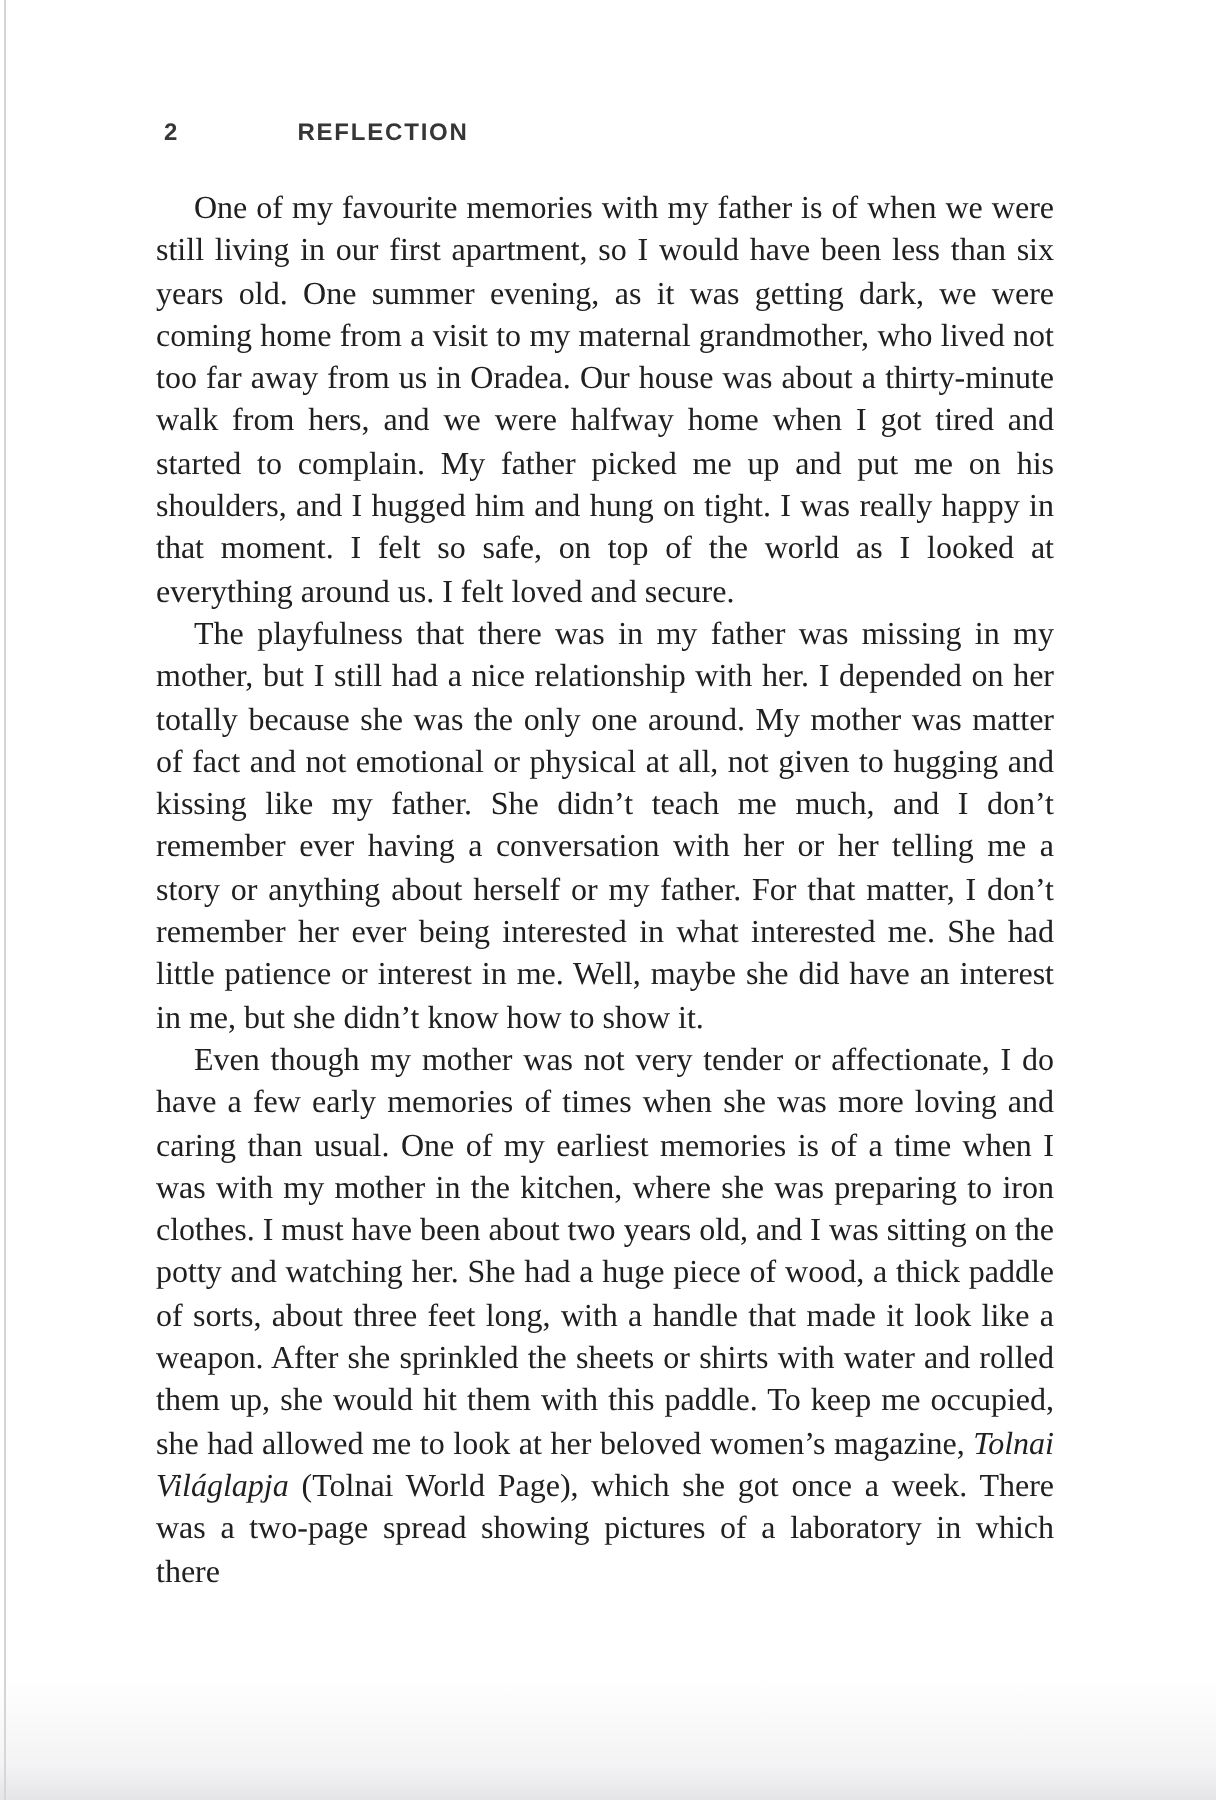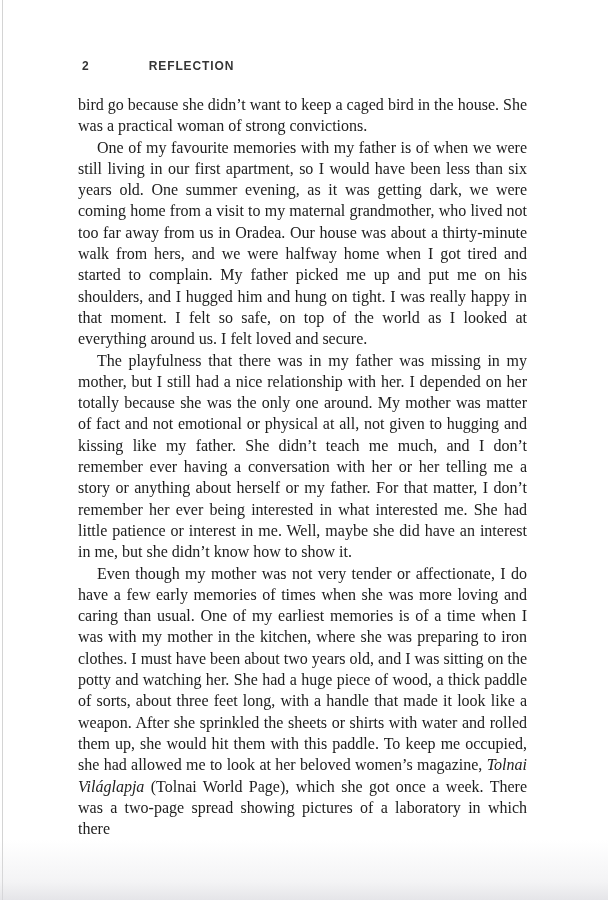--- a/index.html
+++ b/index.html
@@ -81,19 +81,18 @@
 <body>
 
 <div class="page-edge"></div>
 
 <div class="running-header">
   <span class="page-num">2</span>
   <span class="running-head-title">REFLECTION</span>
 </div>
 
 <div class="body-text">
-    <p class="para"><span>bird go because she didn’t want to keep a caged bird in the house. She was a practical woman of strong convictions.</span></p>
     <p class="para indent"><span>One of my favourite memories with my father is of when we were still living in our first apartment, so I would have been less than six years old. One summer evening, as it was getting dark, we were coming home from a visit to my maternal grandmother, who lived not too far away from us in Oradea. Our house was about a thirty-minute walk from hers, and we were halfway home when I got tired and started to complain. My father picked me up and put me on his shoulders, and I hugged him and hung on tight. I was really happy in that moment. I felt so safe, on top of the world as I looked at everything around us. I felt loved and secure.</span></p>
     <p class="para indent"><span>The playfulness that there was in my father was missing in my mother, but I still had a nice relationship with her. I depended on her totally because she was the only one around. My mother was matter of fact and not emotional or physical at all, not given to hugging and kissing like my father. She didn’t teach me much, and I don’t remember ever having a conversation with her or her telling me a story or anything about herself or my father. For that matter, I don’t remember her ever being interested in what interested me. She had little patience or interest in me. Well, maybe she did have an interest in me, but she didn’t know how to show it.</span></p>
     <p class="para indent justify-last"><span>Even though my mother was not very tender or affectionate, I do have a few early memories of times when she was more loving and caring than usual. One of my earliest memories is of a time when I was with my mother in the kitchen, where she was preparing to iron clothes. I must have been about two years old, and I was sitting on the potty and watching her. She had a huge piece of wood, a thick paddle of sorts, about three feet long, with a handle that made it look like a weapon. After she sprinkled the sheets or shirts with water and rolled them up, she would hit them with this paddle. To keep me occupied, she had allowed me to look at her beloved women’s magazine, </span><span class="italic">Tolnai Világlapja</span><span> (Tolnai World Page), which she got once a week. There was a two-page spread showing pictures of a laboratory in which there</span></p>
   </div>
 
 <div class="bottom-shadow"></div>
 
 </body></html>

